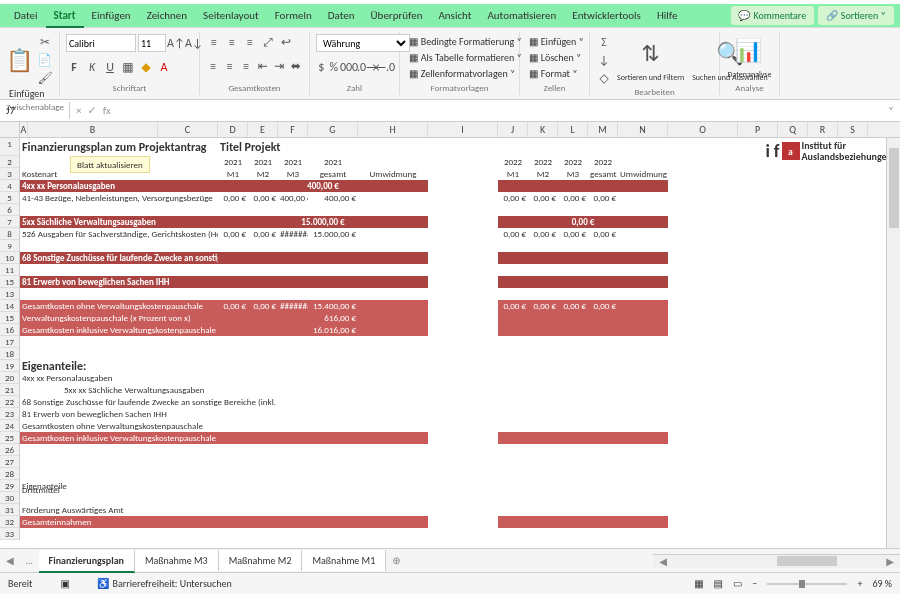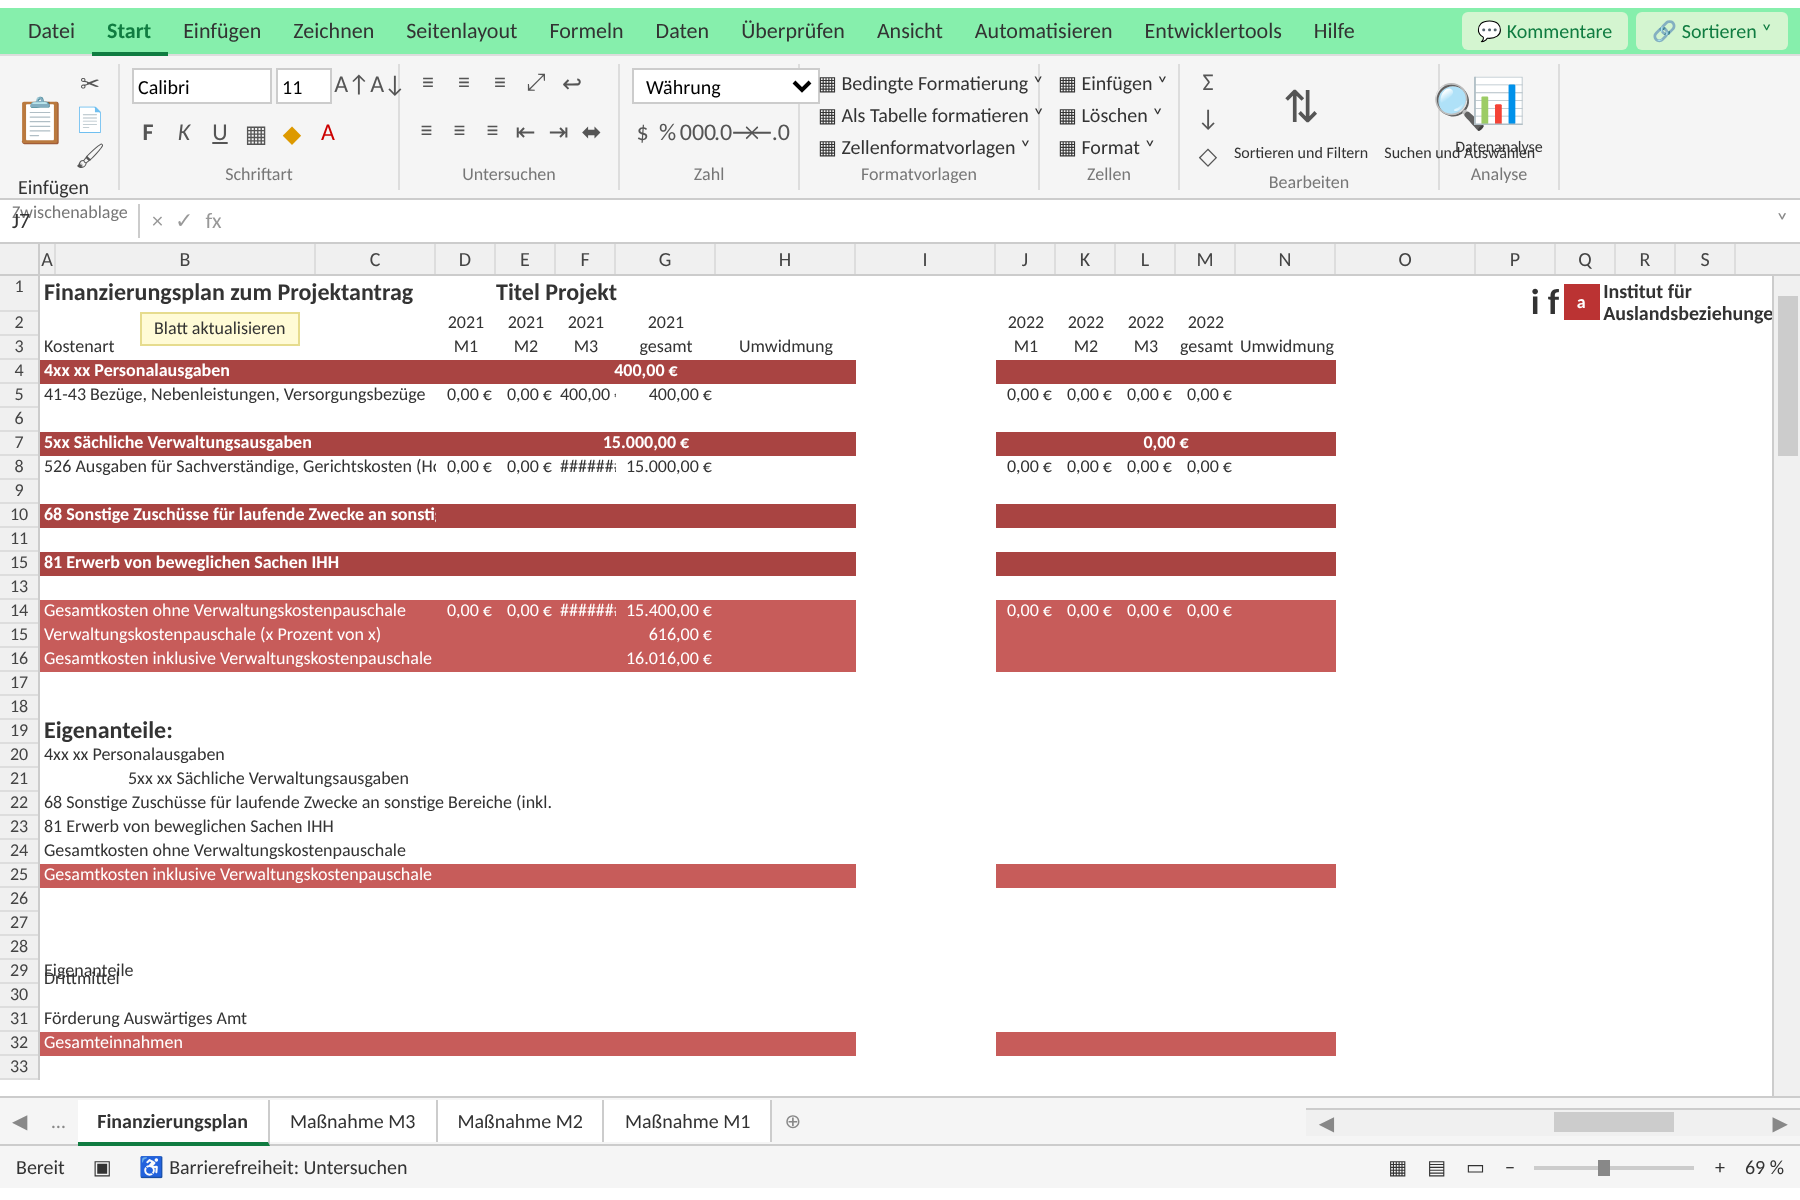--- a/index.html
+++ b/index.html
@@ -110,21 +110,21 @@
       <span class="ribbon-icon">↩</span>
     </div>
     <div class="ribbon-row">
       <span class="ribbon-icon">≡</span>
       <span class="ribbon-icon">≡</span>
       <span class="ribbon-icon">≡</span>
       <span class="ribbon-icon">⇤</span>
       <span class="ribbon-icon">⇥</span>
       <span class="ribbon-icon">⬌</span>
     </div>
-    <div class="label">Untersuchen</div>
+    <div class="label">Gesamtkosten</div>
   </div>
   <div class="ribbon-group" style="width:90px">
     <select class="font-sel" style="width:94px"><option>Währung</option></select>
     <div class="ribbon-row">
       <span class="ribbon-icon">$</span>
       <span class="ribbon-icon">%</span>
       <span class="ribbon-icon">000</span>
       <span class="ribbon-icon">.0→</span>
       <span class="ribbon-icon">←.0</span>
     </div>
@@ -242,21 +242,21 @@
     <div class="cells" id="cells">
       <div class="logo">
         <span style="font-size:18px;font-weight:700">i f</span>
           <span class="sq" style="display:inline-flex;align-items:center;justify-content:center;color:#fff;font-weight:700">a</span>
         <div class="txt">
             <div>Institut für</div>
             <div>Auslandsbeziehungen</div>
           </div>
       </div>
     <div class="cell section-title" style="left: 0px; top: 0px; width: 198px; height: 18px; line-height: 18px;">Finanzierungsplan zum Projektantrag</div>
-        <div class="cell section-title" style="left: 198px; top: 0px; width: 210px; height: 18px; line-height: 18px; margin-left: 28px;">Titel Projekt</div>
+        <div class="cell section-title" style="left: 198px; top: 0px; width: 210px; height: 18px; line-height: 18px;">Titel Projekt</div>
         <div class="yellow-box" style="left: 50px; top: 18px;">Blatt aktualisieren</div>
         <div class="cell " style="left: 198px; top: 18px; width: 30px; height: 12px; line-height: 12px; text-align: center;">2021</div>
         <div class="cell " style="left: 228px; top: 18px; width: 30px; height: 12px; line-height: 12px; text-align: center;">2021</div>
         <div class="cell " style="left: 258px; top: 18px; width: 30px; height: 12px; line-height: 12px; text-align: center;">2021</div>
         <div class="cell " style="left: 288px; top: 18px; width: 50px; height: 12px; line-height: 12px; text-align: center;">2021</div>
         <div class="cell " style="left: 478px; top: 18px; width: 30px; height: 12px; line-height: 12px; text-align: center;">2022</div>
         <div class="cell " style="left: 508px; top: 18px; width: 30px; height: 12px; line-height: 12px; text-align: center;">2022</div>
         <div class="cell " style="left: 538px; top: 18px; width: 30px; height: 12px; line-height: 12px; text-align: center;">2022</div>
         <div class="cell " style="left: 568px; top: 18px; width: 30px; height: 12px; line-height: 12px; text-align: center;">2022</div>
         <div class="cell " style="left: 0px; top: 30px; width: 138px; height: 12px; line-height: 12px; text-align: left;">Kostenart</div>
@@ -354,21 +354,21 @@
   <span class="tab-nav">⊕</span>
   <span class="spacer" style="flex:1"></span>
   <div class="scrollbar-h" style="flex:1">
     <span class="tab-nav">◀</span>
       <div class="thumb"></div>
       <span class="tab-nav" style="margin-left:auto">▶</span>
   </div>
 </div>
 
 <div class="status-bar">
-  <div style="display:flex;gap:14px;align-items:center">
+  <div style="display:flex;gap:28px;align-items:center">
     <span>Bereit</span>
     <span>▣</span>
     <span>♿ <span>Barrierefreiheit: Untersuchen</span></span>
   </div>
   <div class="right">
     <span>▦</span>
     <span>▤</span>
     <span>▭</span>
     <span>−</span>
     <div class="zoom-slider"></div>

